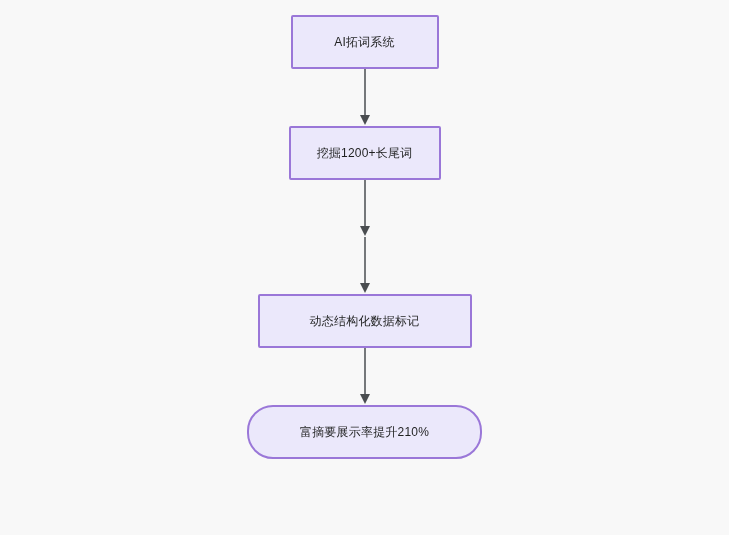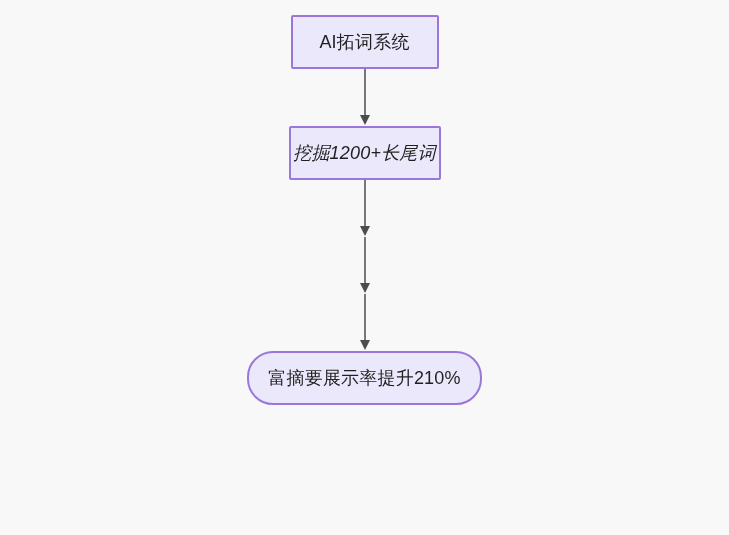--- a/index.html
+++ b/index.html
@@ -39,30 +39,30 @@
     border-radius: 2px;
     height: 54px;
     display: flex;
     align-items: center;
     justify-content: center;
     flex: 0 0 auto;
   }
 
   .node-label {
     color: #1f2020;
-    font-size: 18px;
+    font-size: 12px;
     line-height: 1;
     letter-spacing: 0.2px;
     white-space: nowrap;
     text-align: center;
   }
 
   
   .node-w1 { width: 148px; }
-  .node-w2 { width: 152px; font-style: italic; }
+  .node-w2 { width: 152px; }
   .node-w3 { width: 220px; }
   .node-w4 { width: 214px; }
   .node-w5 { width: 235px; border-radius: 26px; }
 
   .connector {
     position: relative;
     width: 14px;
     height: 57px;
     flex: 0 0 auto;
   }
@@ -114,20 +114,23 @@
       <div class="connector-line"></div>
       <div class="connector-head"></div>
     </div>
 
 
     <div class="connector">
       <div class="connector-line"></div>
       <div class="connector-head"></div>
     </div>
 
+    <div class="node node-w4">
+      <span class="node-label">动态结构化数据标记</span>
+    </div>
 
     <div class="connector">
       <div class="connector-line"></div>
       <div class="connector-head"></div>
     </div>
 
     <div class="node node-w5">
       <span class="node-label">富摘要展示率提升210%</span>
     </div>
 

